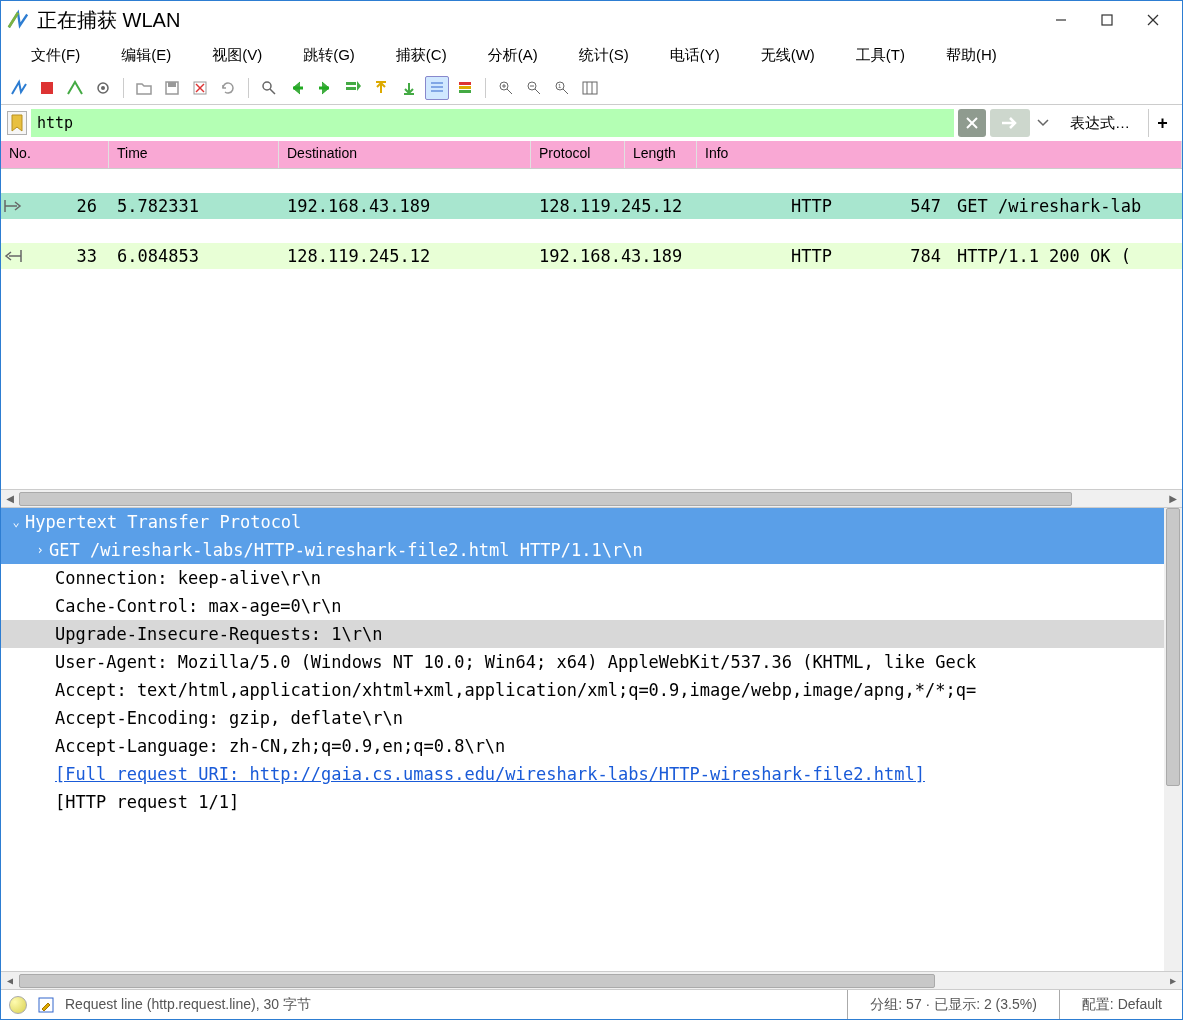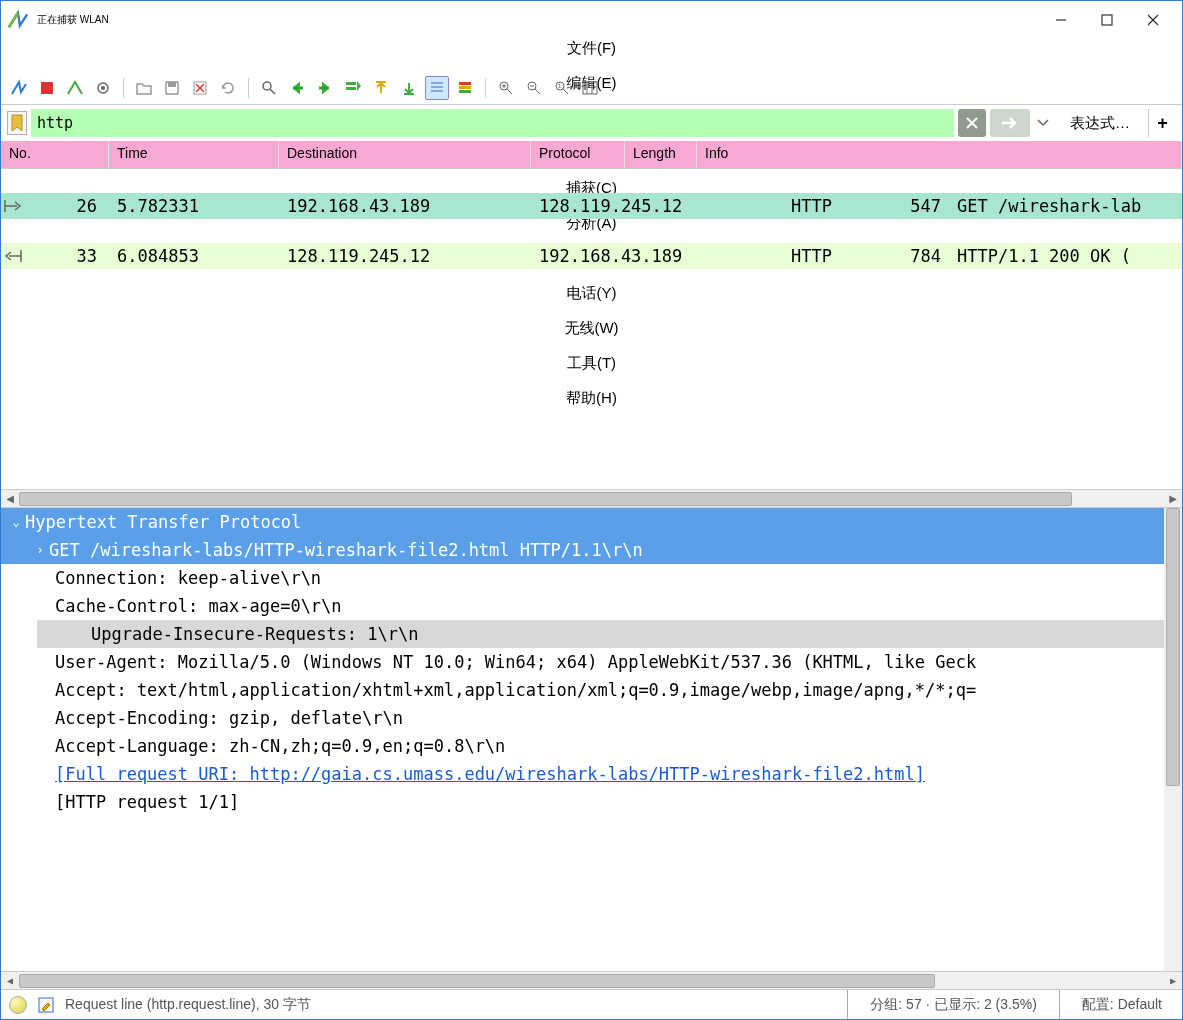--- a/index.html
+++ b/index.html
@@ -1,23 +1,23 @@
 <!DOCTYPE html>
 <html><head>
 <meta charset="utf-8">
 <style>
 * { box-sizing: border-box; margin: 0; padding: 0; }
 body { font-family: "Microsoft YaHei", "SimSun", sans-serif; font-size: 13px; background: #fff; overflow: hidden; width: 1183px; height: 1020px; display: flex; flex-direction: column; border: 1px solid #2d7dd2; }
 .titlebar { height: 38px; display: flex; align-items: center; padding: 0 6px; background: #fff; }
 .titlebar .icon { width: 22px; height: 22px; margin-right: 8px; }
-.titlebar .title { flex: 1; font-size: 10px; }
+.titlebar .title { flex: 1; font-size: 20px; }
 .win-btns { display: flex; gap: 0; }
 .win-btn { width: 46px; height: 30px; display: flex; align-items: center; justify-content: center; font-size: 14px; color: #333; }
 .win-btn svg { width: 14px; height: 14px; }
-.menubar { height: 32px; display: flex; align-items: center; padding: 0 30px; gap: 16px; font-size: 15px; flex-direction: column; }
+.menubar { height: 32px; display: flex; align-items: center; padding: 0 30px; gap: 41px; font-size: 15px; }
 .toolbar { height: 34px; display: flex; align-items: center; padding: 0 6px; gap: 4px; border-bottom: 1px solid #ccc; }
 .tbtn { width: 24px; height: 24px; display: flex; align-items: center; justify-content: center; border: 1px solid transparent; border-radius: 2px; }
 .tbtn svg { width: 18px; height: 18px; }
 .tsep { width: 1px; height: 20px; background: #ccc; margin: 0 4px; }
 .filterbar { height: 36px; display: flex; align-items: center; padding: 4px 6px; gap: 4px; }
 .bookmark-icon { width: 20px; height: 24px; display: flex; align-items: center; justify-content: center; border: 1px solid #b0b0b0; background: #f6f6f6; }
 .filter-input { flex: 1; height: 28px; border: none; background: #b4ffb4; padding: 2px 6px; font-family: monospace; font-size: 15px; outline: none; }
 .filter-clear { width: 28px; height: 28px; background: #8f9b8f; display: flex; align-items: center; justify-content: center; color: #fff; border-radius: 3px; }
 .filter-arrow { width: 40px; height: 28px; background: #cdd7cd; display: flex; align-items: center; justify-content: center; border-radius: 3px; }
 .filter-dd { width: 18px; height: 28px; display: flex; align-items: center; justify-content: center; }
@@ -40,21 +40,21 @@
 .col-info { flex: 1; }
 .arrow-mark { position: absolute; left: 2px; top: 4px; width: 20px; height: 16px; }
 .hscroll { height: 18px; background: #f0f0f0; display: flex; align-items: center; border-top: 1px solid #ccc; }
 .hscroll .larr, .hscroll .rarr { width: 18px; height: 16px; display: flex; align-items: center; justify-content: center; font-size: 10px; color: #666; }
 .hscroll .track { flex: 1; height: 16px; background: #f0f0f0; position: relative; }
 .hscroll .thumb { position: absolute; height: 14px; top: 1px; background: #c8c8c8; border: 1px solid #aaa; border-radius: 2px; }
 .details { flex: 1; overflow: hidden; font-family: Consolas, monospace; font-size: 17px; position: relative; display: flex; flex-direction: column; }
 .details-body { flex: 1; overflow: hidden; }
 .det-row { height: 28px; display: flex; align-items: center; padding-left: 6px; white-space: nowrap; overflow: hidden; }
 .det-row.sel { background: #5a9fe8; color: #fff; }
-.det-row.sel2 { background: #d8d8d8; margin-left: 36px; }
+.det-row.sel2 { background: #d8d8d8; }
 .det-row .caret { width: 18px; display: inline-flex; justify-content: center; font-size: 12px; }
 .det-row .indent1 { padding-left: 24px; }
 .det-row .indent2 { padding-left: 48px; }
 .det-link { color: #1a5bd8; text-decoration: underline; }
 .vscroll { width: 18px; background: #f0f0f0; position: absolute; right: 0; top: 0; bottom: 18px; }
 .vscroll .thumb { position: absolute; width: 14px; left: 2px; background: #c8c8c8; border: 1px solid #aaa; border-radius: 2px; }
 .statusbar { height: 30px; border-top: 1px solid #ccc; display: flex; align-items: center; padding: 0 8px; font-size: 14px; gap: 10px; color: #555; }
 .status-led { width: 18px; height: 18px; border-radius: 50%; background: radial-gradient(circle at 30% 30%, #fffbb0, #d8d050); border: 1px solid #aaa; }
 .status-edit { width: 18px; height: 18px; }
 .status-sep { border-left: 1px solid #aaa; height: 100%; }

